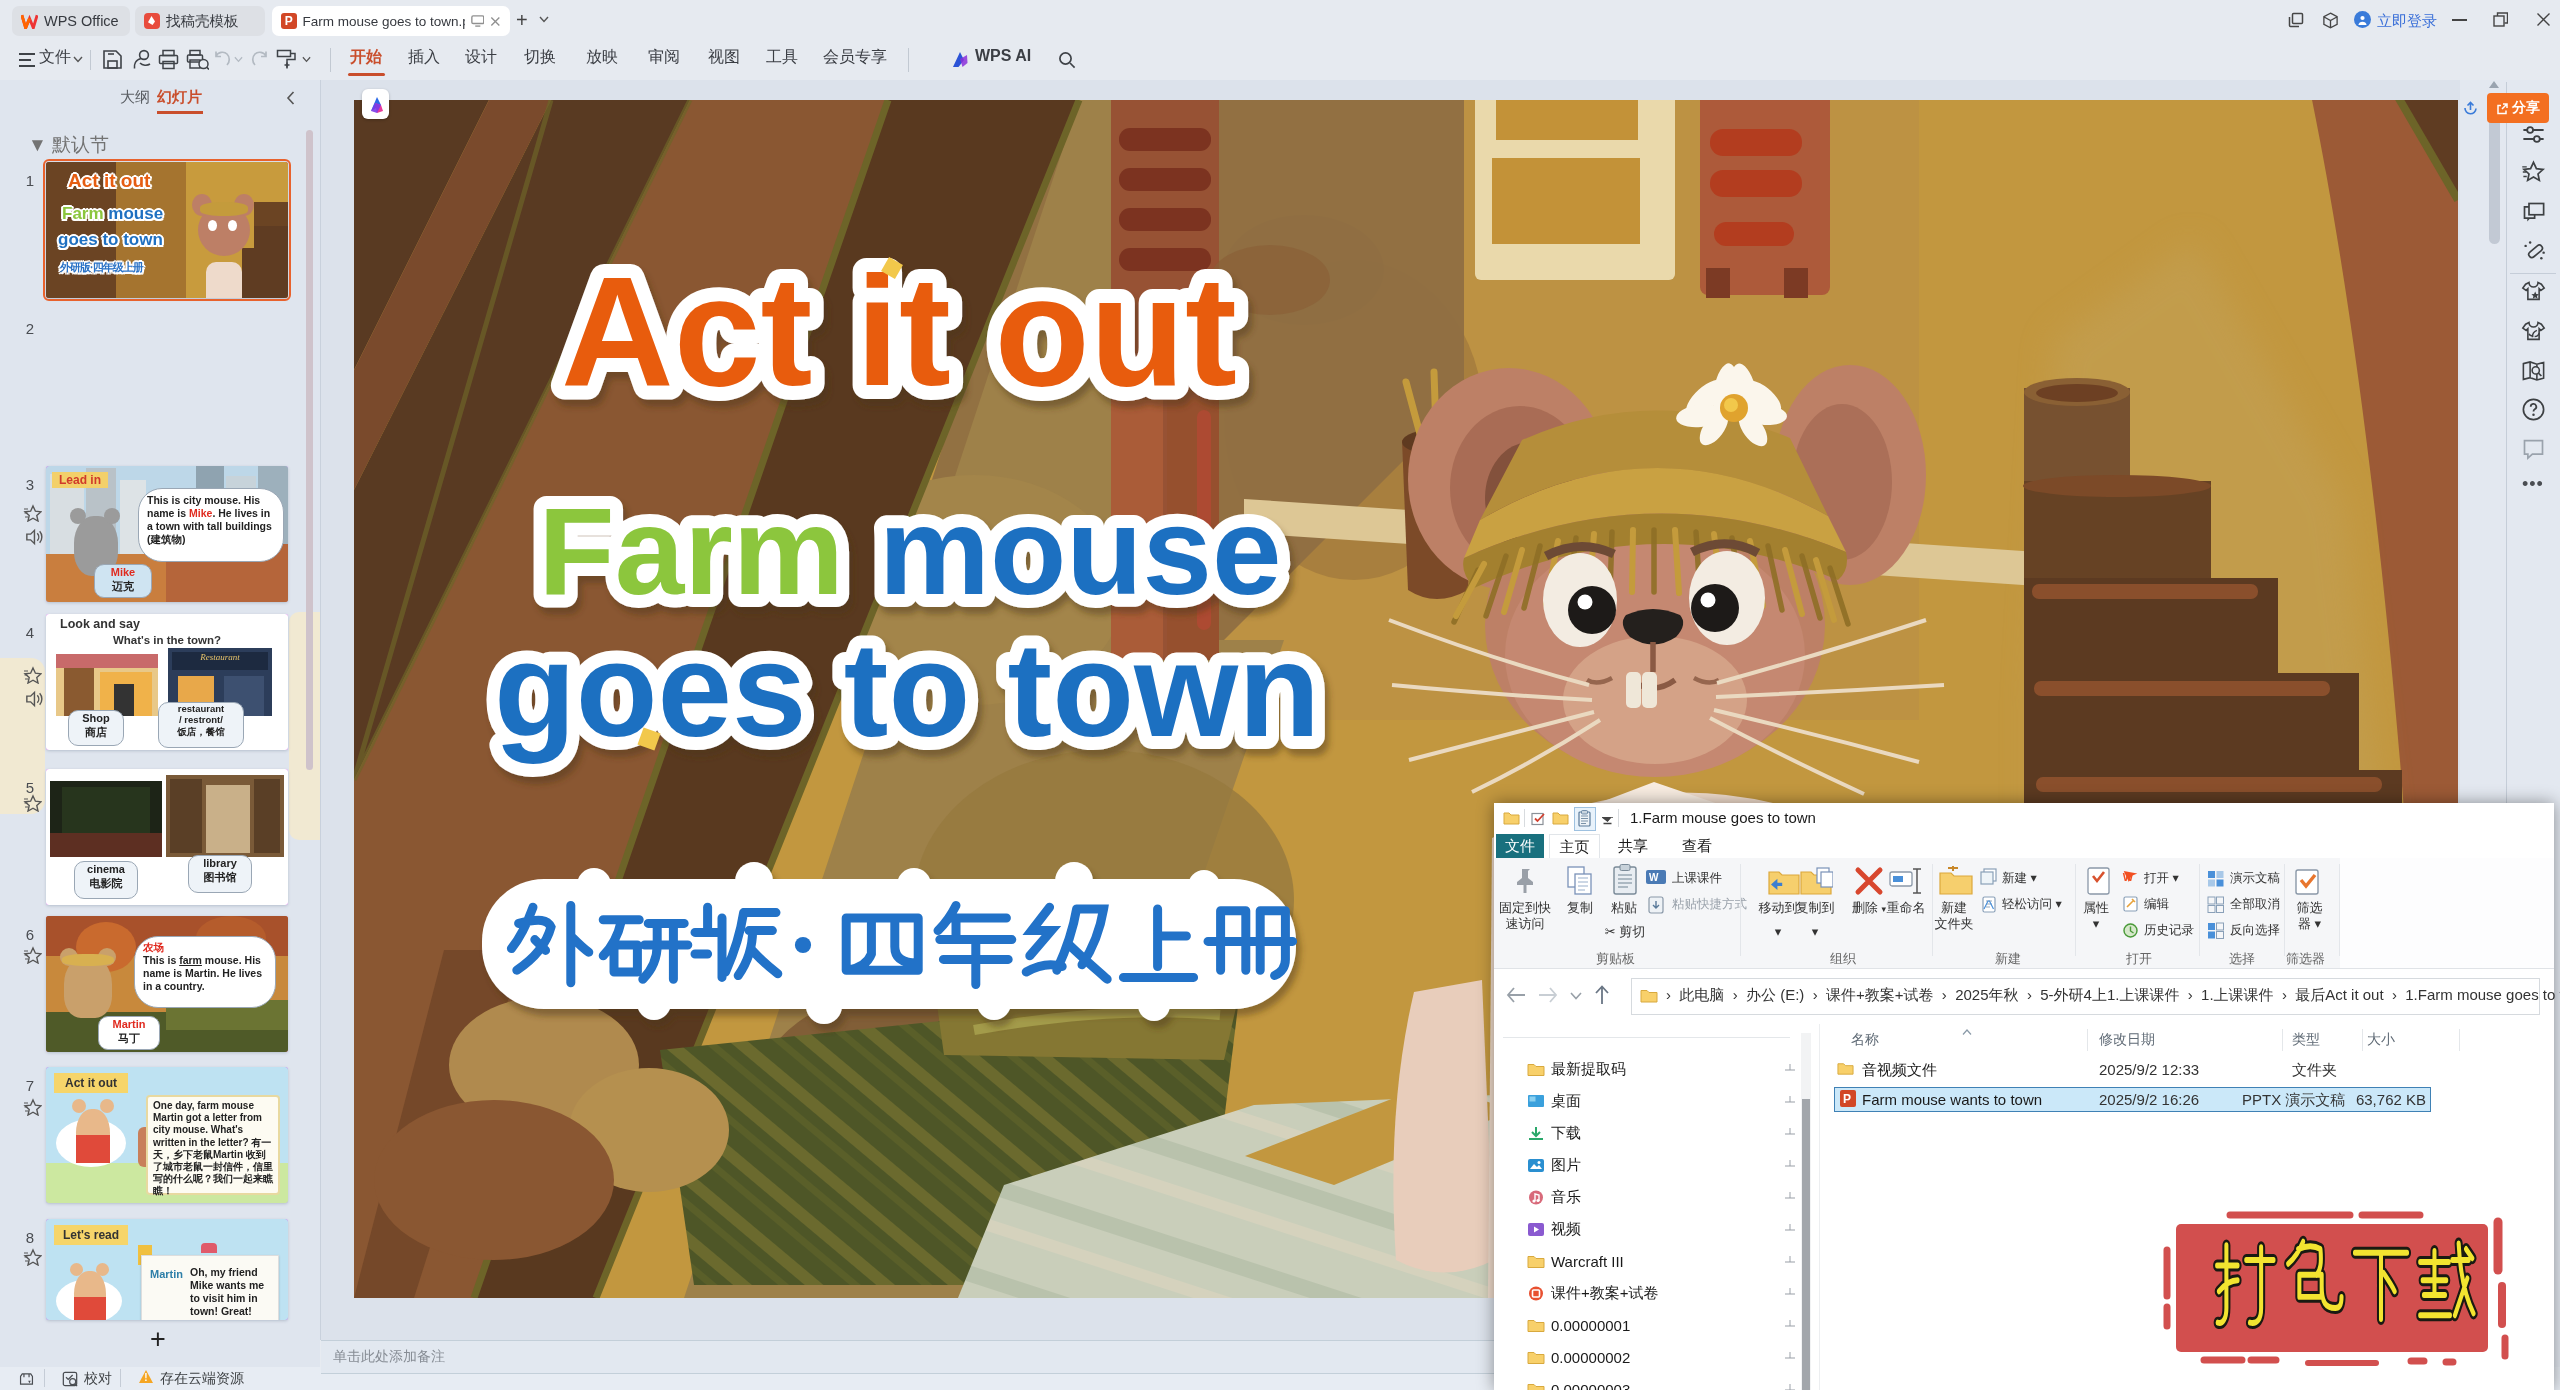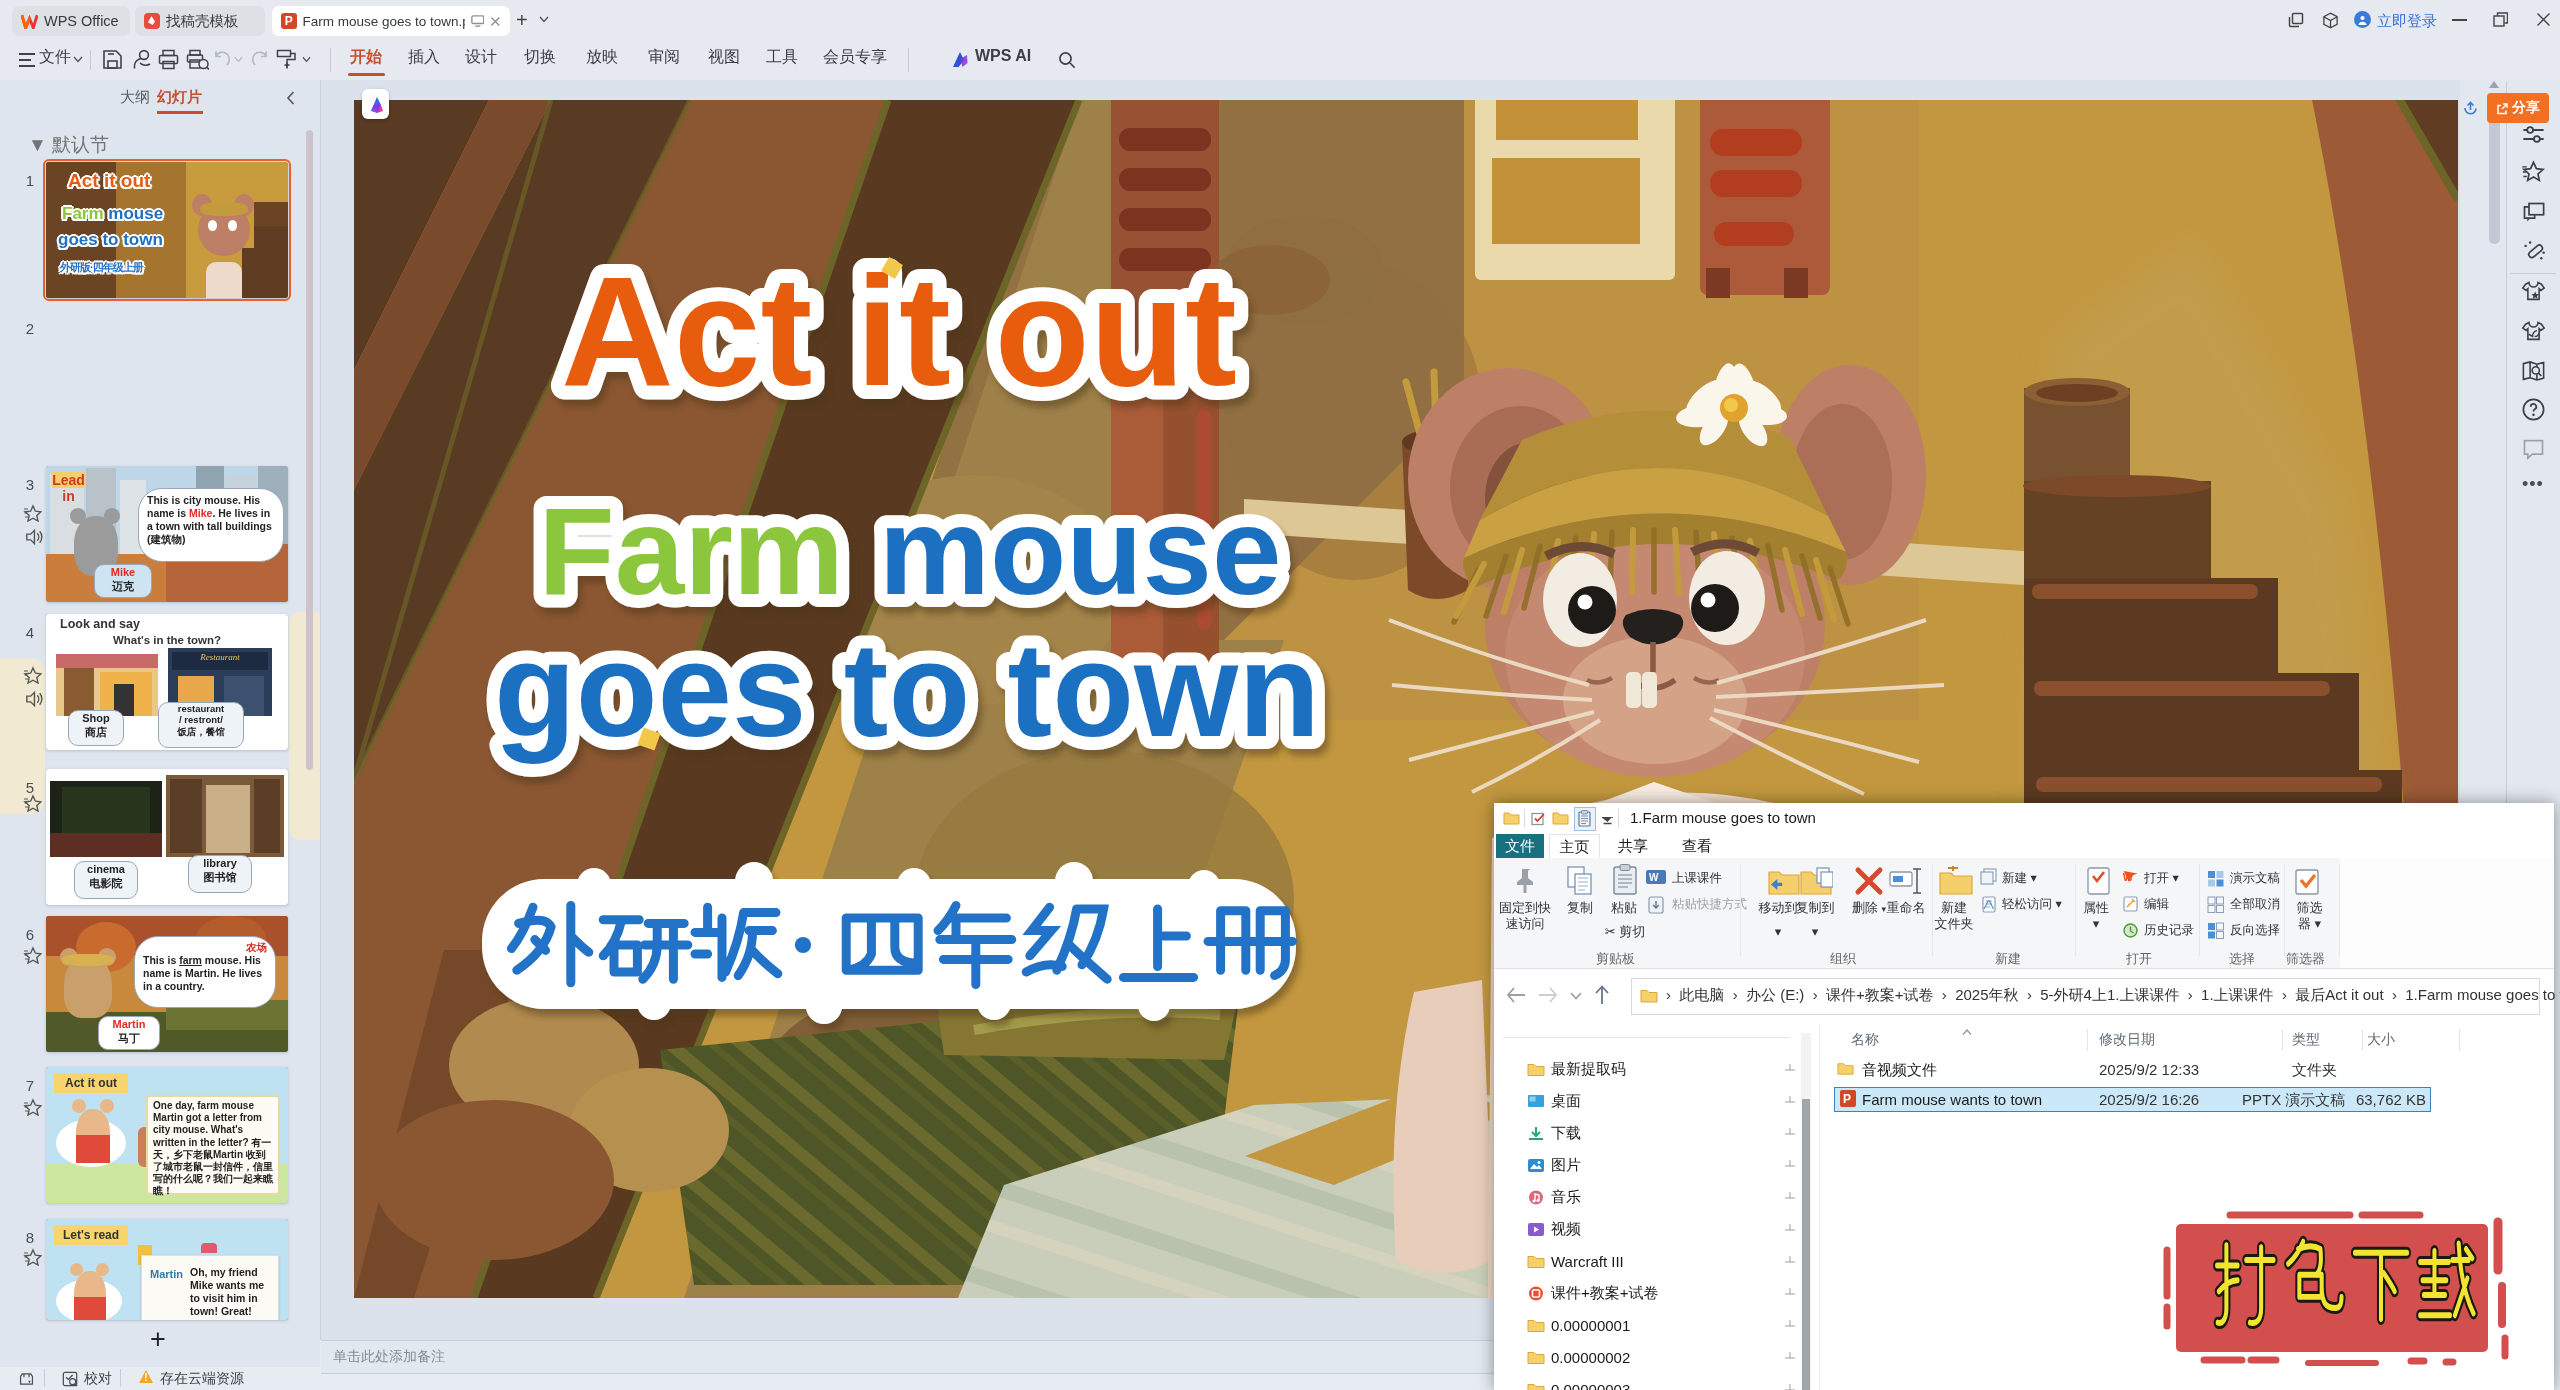--- a/index.html
+++ b/index.html
@@ -231,21 +231,21 @@
  <div class="abs thumb" style="top:386px">
       <div class="abs" style="left:0;top:0;width:100%;height:100%;background:#bdd7e8">
    <div class="abs" style="left:4px;top:8px;width:34px;height:90px;background:#d8dee2"></div>
    <div class="abs" style="left:40px;top:2px;width:30px;height:100px;background:#b9c2c8"></div>
    <div class="abs" style="left:74px;top:14px;width:26px;height:86px;background:#dde3e6"></div>
    <div class="abs" style="left:150px;top:0px;width:28px;height:104px;background:#8fa3b0"></div>
    <div class="abs" style="left:180px;top:10px;width:30px;height:94px;background:#c7d3da"></div>
    <div class="abs" style="left:212px;top:0px;width:30px;height:104px;background:#9db0bc"></div>
    <div class="abs" style="left:0px;top:88px;width:242px;height:48px;background:#c97e3e"></div>
    <div class="abs" style="left:120px;top:78px;width:122px;height:58px;background:#b5653a"></div>
-   <div class="abs" style="left:6px;top:6px;width:33px;height:16px;background:#f3d06a;color:#d03a2a;font-size:14px;font-weight:700;text-align:center;line-height:16px">Lead in</div>
+   <div class="abs" style="left:6px;top:6px;width:56px;height:16px;background:#f3d06a;color:#d03a2a;font-size:12px;font-weight:700;text-align:center;line-height:16px">Lead in</div>
    <div class="abs" style="left:28px;top:50px;width:44px;height:60px;background:#9b9b9b;border-radius:45% 45% 40% 40%"></div>
    <div class="abs" style="left:24px;top:42px;width:16px;height:16px;background:#9b9b9b;border-radius:50%"></div>
    <div class="abs" style="left:58px;top:42px;width:16px;height:16px;background:#9b9b9b;border-radius:50%"></div>
    <div class="abs cloud" style="left:92px;top:22px;width:146px;height:74px;border-radius:24px;font-size:10.5px;text-align:left;padding:5px 8px;line-height:1.25;background:#fff">This is city mouse. His name is <i style="font-style:normal;color:#e02b20">Mike</i>. He lives in a town with tall buildings (建筑物)</div>
    <div class="abs cloud" style="left:48px;top:98px;width:58px;height:34px;font-size:11px;line-height:1.3;background:#cfe4f2"><i style="font-style:normal;color:#e02b20">Mike</i><br>迈克</div>
  </div>
     </div>
  <div class="abs thumb" style="top:689px">
       <div class="abs" style="left:0;top:0;width:100%;height:100%;background:#fff">
    <div class="abs" style="left:4px;top:12px;width:112px;height:76px;background:#1d2417">
@@ -284,21 +284,21 @@
       <div class="abs" style="left:0;top:0;width:100%;height:100%;background:#c8893c">
    <div class="abs" style="left:0;top:0;width:242px;height:40px;background:#a8512b"></div>
    <div class="abs" style="left:30px;top:6px;width:60px;height:50px;background:#c96a2e;border-radius:50%"></div>
    <div class="abs" style="left:150px;top:0px;width:70px;height:44px;background:#b55c2c;border-radius:50%"></div>
    <div class="abs" style="left:0;top:96px;width:242px;height:40px;background:#4f5a28"></div>
    <div class="abs" style="left:120px;top:84px;width:122px;height:30px;background:#6b7433"></div>
    <div class="abs" style="left:18px;top:40px;width:48px;height:62px;background:#c9a06b;border-radius:45% 45% 35% 35%"></div>
    <div class="abs" style="left:14px;top:32px;width:18px;height:18px;background:#c9a06b;border-radius:50%"></div>
    <div class="abs" style="left:52px;top:32px;width:18px;height:18px;background:#c9a06b;border-radius:50%"></div>
    <div class="abs" style="left:16px;top:38px;width:52px;height:12px;background:#d8b050;border-radius:40%"></div>
-   <div class="abs cloud" style="left:88px;top:20px;width:142px;height:72px;border-radius:24px;font-size:10.5px;text-align:left;padding:4px 8px;line-height:1.25;background:#fff"><i style="font-style:normal;color:#e02b20;display:block;text-align:right">农场</i>This is <u>farm</u> mouse. His name is Martin. He lives in a country.</div>
+   <div class="abs cloud" style="left:88px;top:20px;width:142px;height:72px;border-radius:24px;font-size:10.5px;text-align:left;padding:4px 8px;line-height:1.25;background:#fff"><i style="font-style:normal;color:#e02b20;display:block;text-align:left">农场</i>This is <u>farm</u> mouse. His name is Martin. He lives in a country.</div>
    <div class="abs cloud" style="left:52px;top:100px;width:62px;height:34px;font-size:11px;line-height:1.3;background:#fff"><i style="font-style:normal;color:#e02b20">Martin</i><br>马丁</div>
  </div>
     </div>
  <div class="abs thumb" style="top:987px">
       <div class="abs" style="left:0;top:0;width:100%;height:100%;background:#bee2f2">
    <div class="abs" style="left:0;top:96px;width:242px;height:40px;background:#cce8a0"></div>
    <div class="abs" style="left:10px;top:52px;width:70px;height:48px;background:#fff;border-radius:50%"></div>
    <div class="abs" style="left:8px;top:6px;width:74px;height:20px;background:#f6d56a;font-size:12px;font-weight:700;text-align:center;line-height:20px">Act it out</div>
    <div class="abs" style="left:92px;top:60px;width:52px;height:40px;background:#c87f5a;border-radius:6px"></div>
    <div class="abs" style="left:30px;top:42px;width:34px;height:52px;background:#e8b88a;border-radius:45%"></div>

